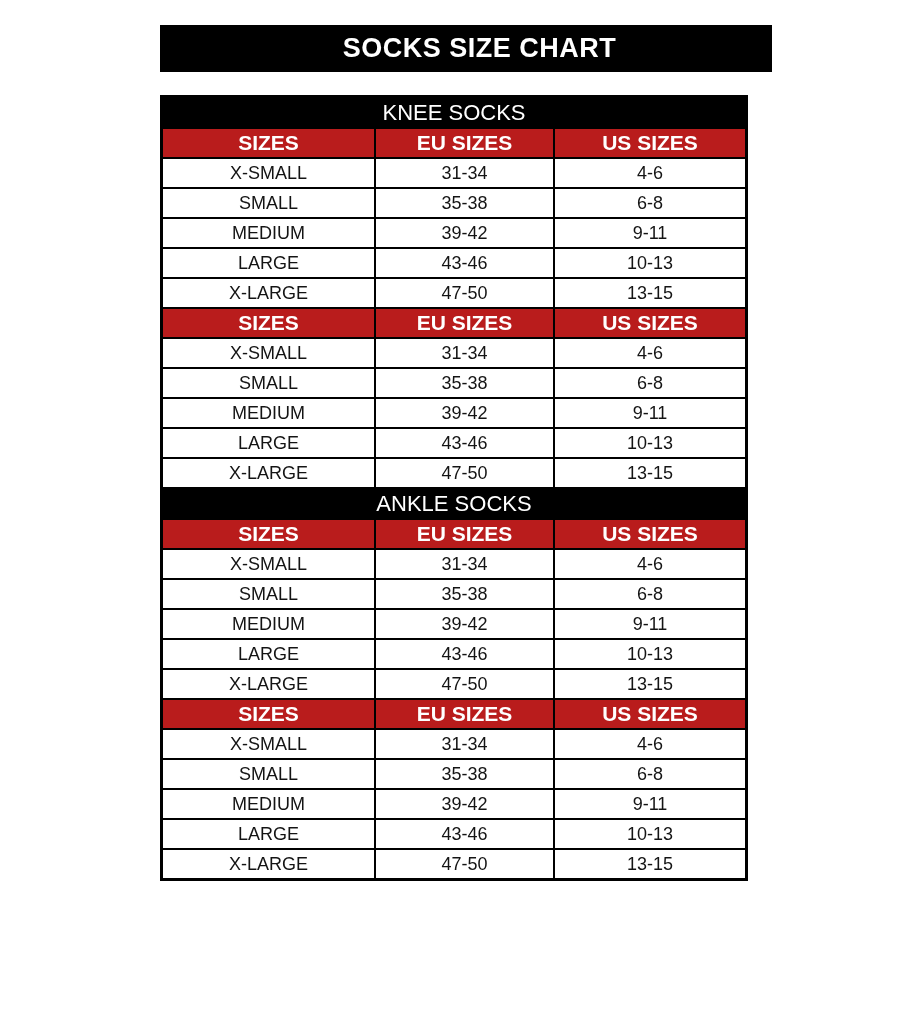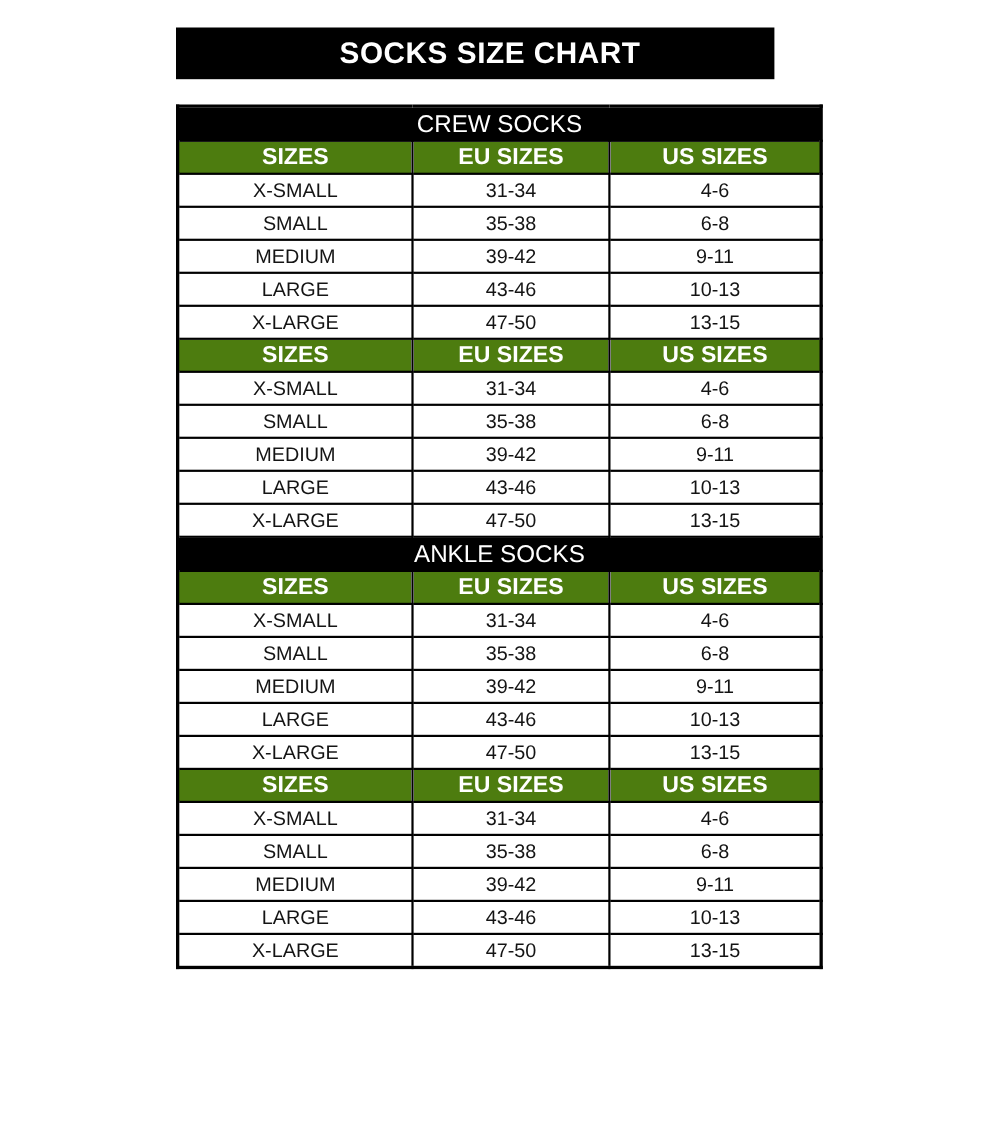--- a/index.html
+++ b/index.html
@@ -12,21 +12,21 @@
     position: relative;
     width: 913px;
     height: 1024px;
     background: #ffffff;
     overflow: hidden;
   }
   .title-bar {
     position: absolute;
     top: 25px;
     left: 160px;
-    width: 544px;
+    width: 612px;
     height: 47px;
     background: #000000;
     color: #ffffff;
     font-size: 27px;
     font-weight: bold;
     letter-spacing: 0.5px;
     text-align: center;
     line-height: 47px;
     box-sizing: border-box;
     padding-left: 27px;
@@ -54,21 +54,21 @@
     white-space: nowrap;
   }
   tr.section-header-row th {
     background: #000000;
     color: #ffffff;
     font-weight: normal;
     font-size: 22px;
     height: 29px;
   }
   tr.column-header-row th {
-    background: #4d7c0f;
+    background: #b91c1c;
     color: #ffffff;
     font-weight: bold;
     font-size: 21px;
     height: 28px;
   }
   tr.data-row td {
     background: #ffffff;
     color: #141414;
     font-size: 18px;
   }
@@ -80,21 +80,21 @@
   <div class="title-bar">SOCKS SIZE CHART</div>
 
   <table class="size-chart">
     <colgroup>
       <col class="c1">
         <col class="c2">
         <col class="c3">
     </colgroup>
     <tbody>
         <tr class="section-header-row">
-          <th colspan="3">CREW SOCKS</th>
+          <th colspan="3">KNEE SOCKS</th>
         </tr>
         <tr class="column-header-row">
           <th>SIZES</th>
           <th>EU SIZES</th>
           <th>US SIZES</th>
         </tr>
         <tr class="data-row">
           <td>X-SMALL</td>
           <td>31-34</td>
           <td>4-6</td>

